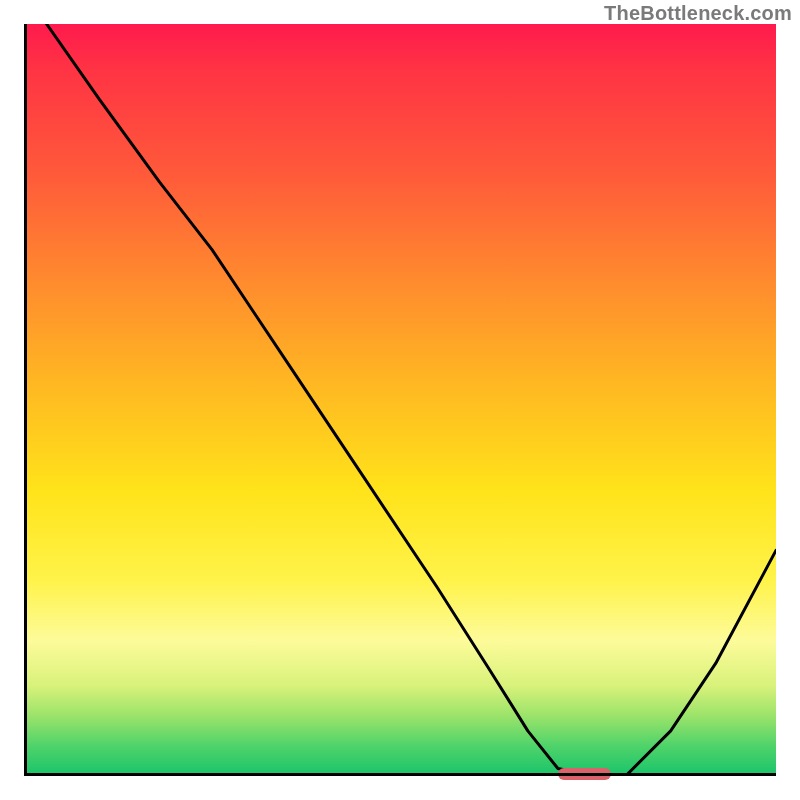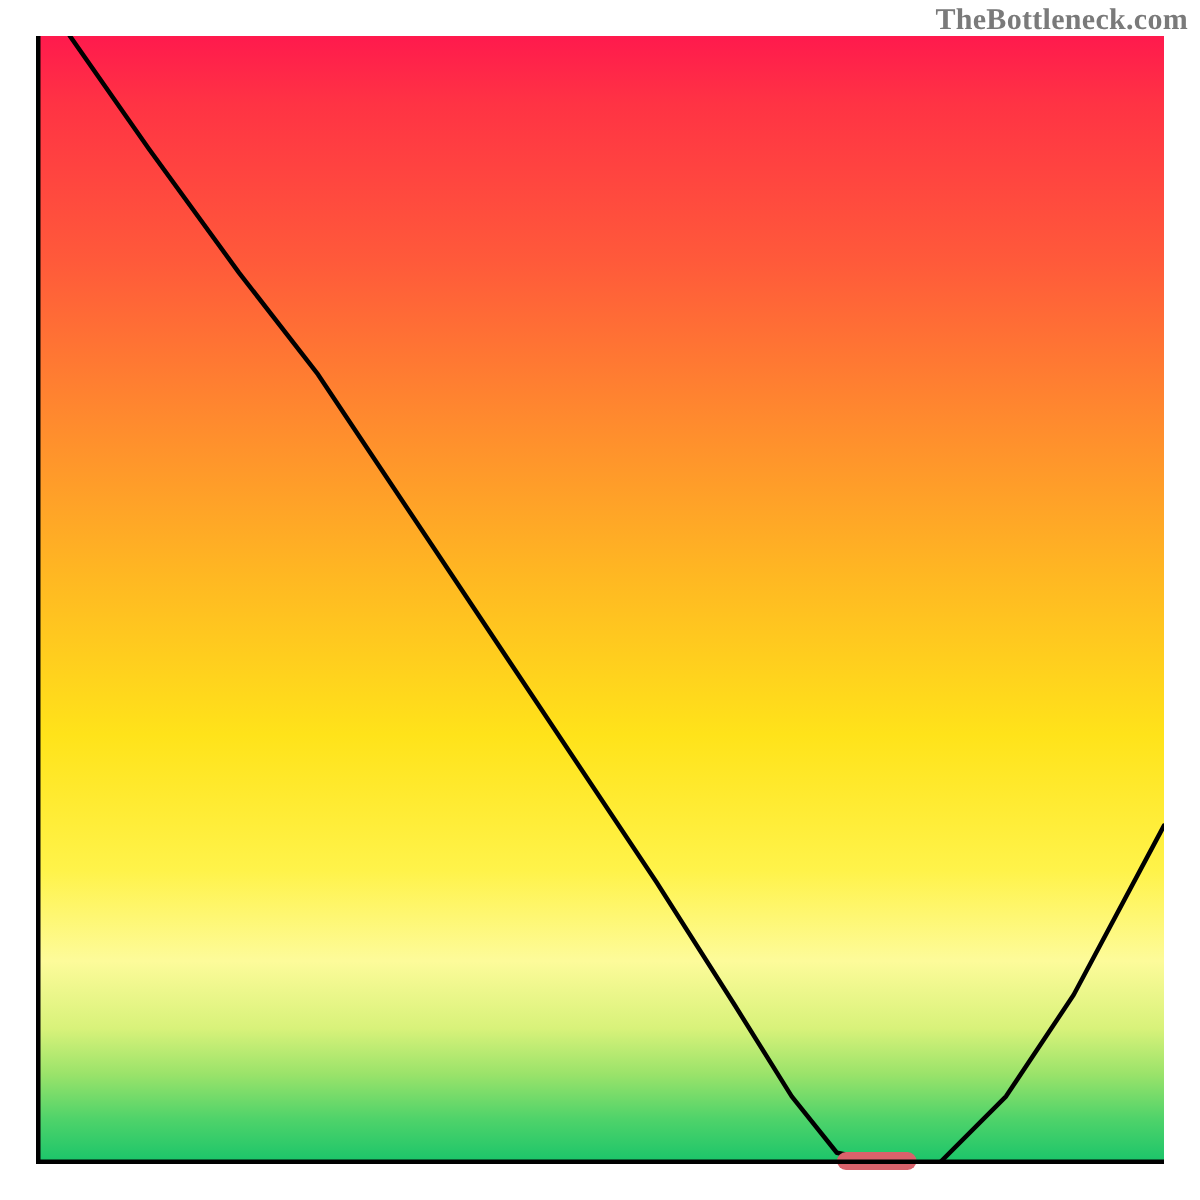--- a/index.html
+++ b/index.html
@@ -63,21 +63,21 @@
   .axis-bottom {
     left: 0;
     bottom: 0;
     width: 100%;
     height: 3px;
   }
   .watermark {
     position: absolute;
     top: 2px;
     right: 8px;
-    font-family: Liberation Serif, serif;
+    font-family: Liberation Sans, sans-serif;
     font-size: 20px;
     font-weight: 600;
     color: #7a7a7a;
     letter-spacing: 0.2px;
   }
   .marker {
     position: absolute;
     height: 12px;
     border-radius: 6px;
     background: #d9626b;

